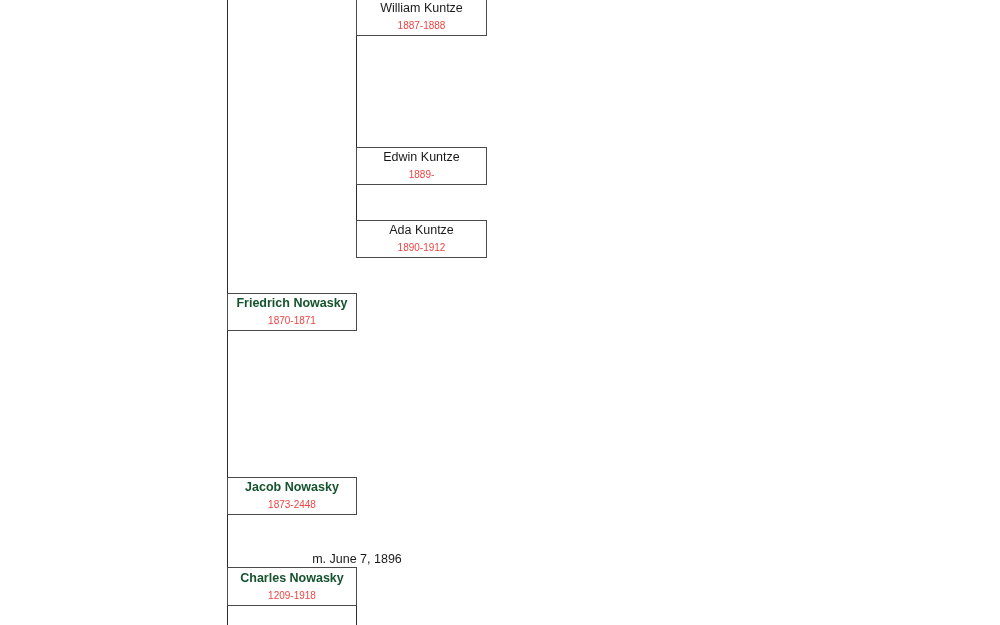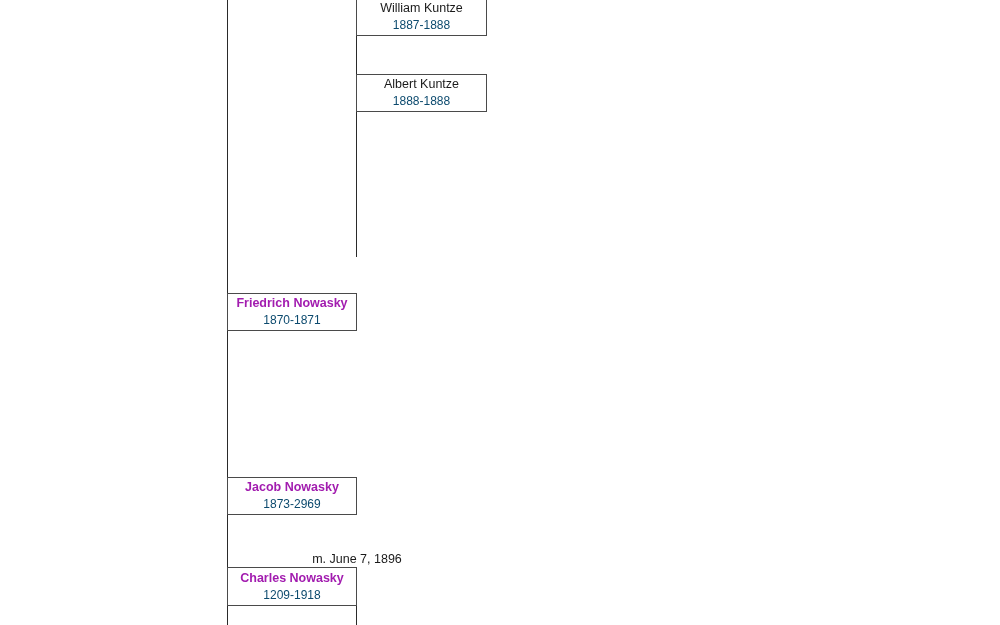--- a/index.html
+++ b/index.html
@@ -50,27 +50,27 @@
     justify-content: center;
     overflow: hidden;
   }
   .person-name {
     font-size: 12.5px;
     line-height: 17px;
     color: #1a1a1a;
     white-space: nowrap;
   }
   .person-dates {
-    font-size: 12px;
+    font-size: 10px;
     line-height: 17px;
-    color: #0c4a6e;
+    color: #ef4444;
     white-space: nowrap;
   }
   .person-box.highlight .person-name {
-    color: #a21caf;
+    color: #14532d;
     font-weight: bold;
   }
 
   
   .pair-box-left {
     border-right-width: 1.3px;
   }
   .pair-box-right {
     border-left: none;
   }
@@ -94,36 +94,40 @@
 
   <div class="spine" style="left:324px; top:0px; height:257px;"></div>
 
   <div class="drop-line" style="left:324px; top:606px; height:19px;"></div>
 
   <div class="person-box" style="left:324px; top:-2px; width:131px; height:38px;">
     <span class="person-name">William Kuntze</span>
     <span class="person-dates">1887-1888</span>
   </div>
 
-  <div class="person-box" style="left:324px; top:74px; width:131px; height:38px;">
-    <span class="person-name">Albert Kuntze</span>
-    <span class="person-dates">1888-1888</span>
+
+  <div class="person-box" style="left:324px; top:147px; width:131px; height:38px;">
+    <span class="person-name">Edwin Kuntze</span>
+    <span class="person-dates">1889-</span>
   </div>
 
-
+  <div class="person-box" style="left:324px; top:220px; width:131px; height:38px;">
+    <span class="person-name">Ada Kuntze</span>
+    <span class="person-dates">1890-1912</span>
+  </div>
 
   <div class="person-box highlight" style="left:195px; top:293px; width:130px; height:38px;">
     <span class="person-name">Friedrich Nowasky</span>
     <span class="person-dates">1870-1871</span>
   </div>
 
 
   <div class="person-box highlight" style="left:195px; top:477px; width:130px; height:38px;">
     <span class="person-name">Jacob Nowasky</span>
-    <span class="person-dates">1873-2969</span>
+    <span class="person-dates">1873-2448</span>
   </div>
 
   <div class="marriage-label" style="left:255px; top:552px; width:140px;">m. June 7, 1896</div>
 
   <div class="person-box highlight pair-box-left" style="left:195px; top:567px; width:130px; height:39px;">
     <span class="person-name">Charles Nowasky</span>
     <span class="person-dates">1209-1918</span>
   </div>
 
 

